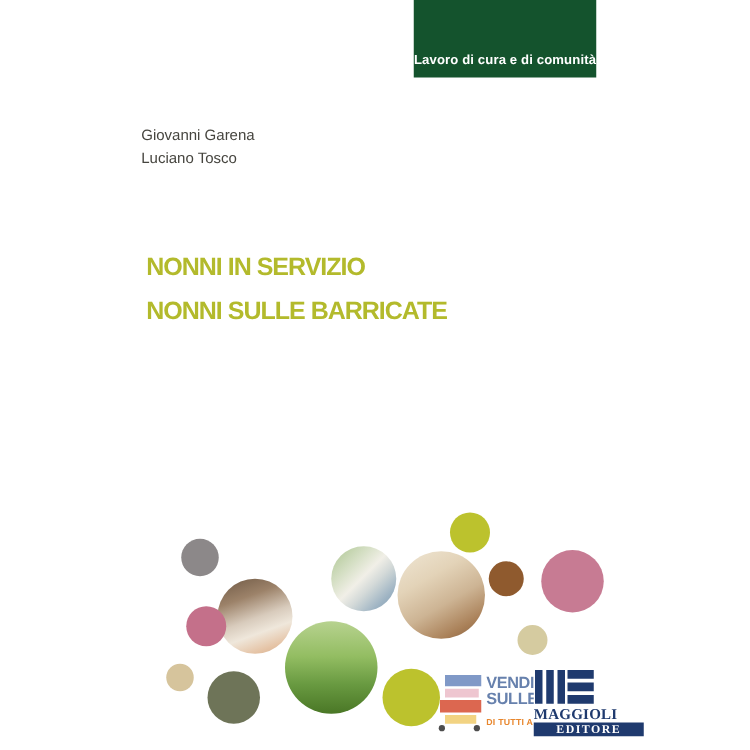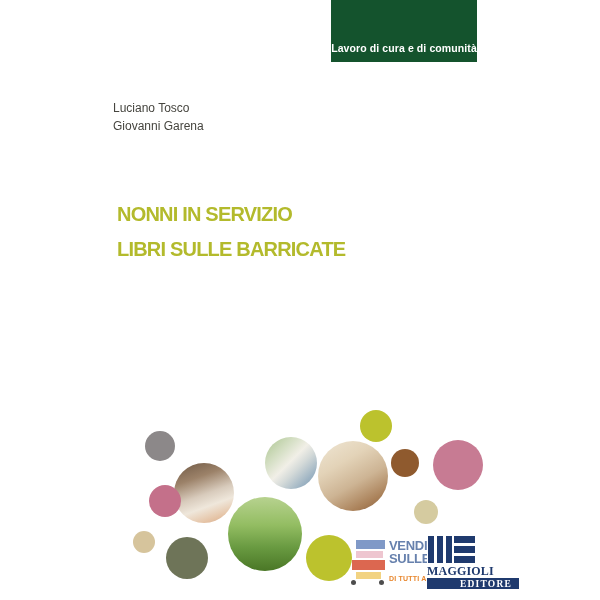--- a/index.html
+++ b/index.html
@@ -34,40 +34,40 @@
   .vl-line1{width:46px;}
   .vl-tagline{margin-top:7px;font-size:7px;letter-spacing:0.2px;white-space:nowrap;overflow:hidden;width:44px;}
 
   
   .mg-group{position:absolute;left:427px;top:534px;width:68px;height:57px;z-index:3;background:#ffffff;}
   .mg-mark{position:absolute;left:1px;top:2px;width:47px;height:27px;}
   .mg-vbar{position:absolute;top:0;width:6px;height:27px;}
   .mg-hbar{position:absolute;left:26px;width:21px;height:7px;}
   .mg-name{position:absolute;left:0;top:30px;width:66px;text-align:center;
     font-family:"Liberation Serif",serif;font-weight:bold;font-size:12px;letter-spacing:0.2px;}
-  .mg-sub{position:absolute;left:0;top:44px;width:66px;height:11px;display:flex;align-items:center;justify-content:center;
-    font-family:"Liberation Serif",serif;font-weight:bold;font-size:9.5px;letter-spacing:1.2px;color:#ffffff;padding-left:26px;}
+  .mg-sub{position:absolute;left:0;top:44px;width:88px;height:11px;display:flex;align-items:center;justify-content:center;
+    font-family:"Liberation Serif",serif;font-weight:bold;font-size:9.5px;letter-spacing:1.2px;color:#ffffff;}
 </style>
 </head>
 <body>
 
 <div class="stage">
 
   <div class="series-tab" style="background: #14532d;">
     <span>Lavoro di cura e di comunità</span>
   </div>
 
   <div class="authors" style="color: rgb(70, 69, 63);">
+    <div>Giovanni Garena</div>
     <div>Luciano Tosco</div>
-    <div>Giovanni Garena</div>
   </div>
 
   <div class="title" style="color: rgb(179, 186, 44);">
     <div>NONNI IN SERVIZIO</div>
-    <div>LIBRI SULLE BARRICATE</div>
+    <div>NONNI SULLE BARRICATE</div>
   </div>
 
   <div class="circle" style="left: 145px; top: 431px; width: 30px; height: 30px; background: rgb(140, 136, 137);"></div>
 
   <div class="circle photo-baby-bg" style="left:174px;top:463px;width:60px;height:60px;"></div>
 
   <div class="circle" style="left: 149px; top: 485px; width: 32px; height: 32px; background: rgb(196, 112, 138);"></div>
 
   <div class="circle" style="left: 133px; top: 531px; width: 22px; height: 22px; background: rgb(214, 196, 156);"></div>
 

